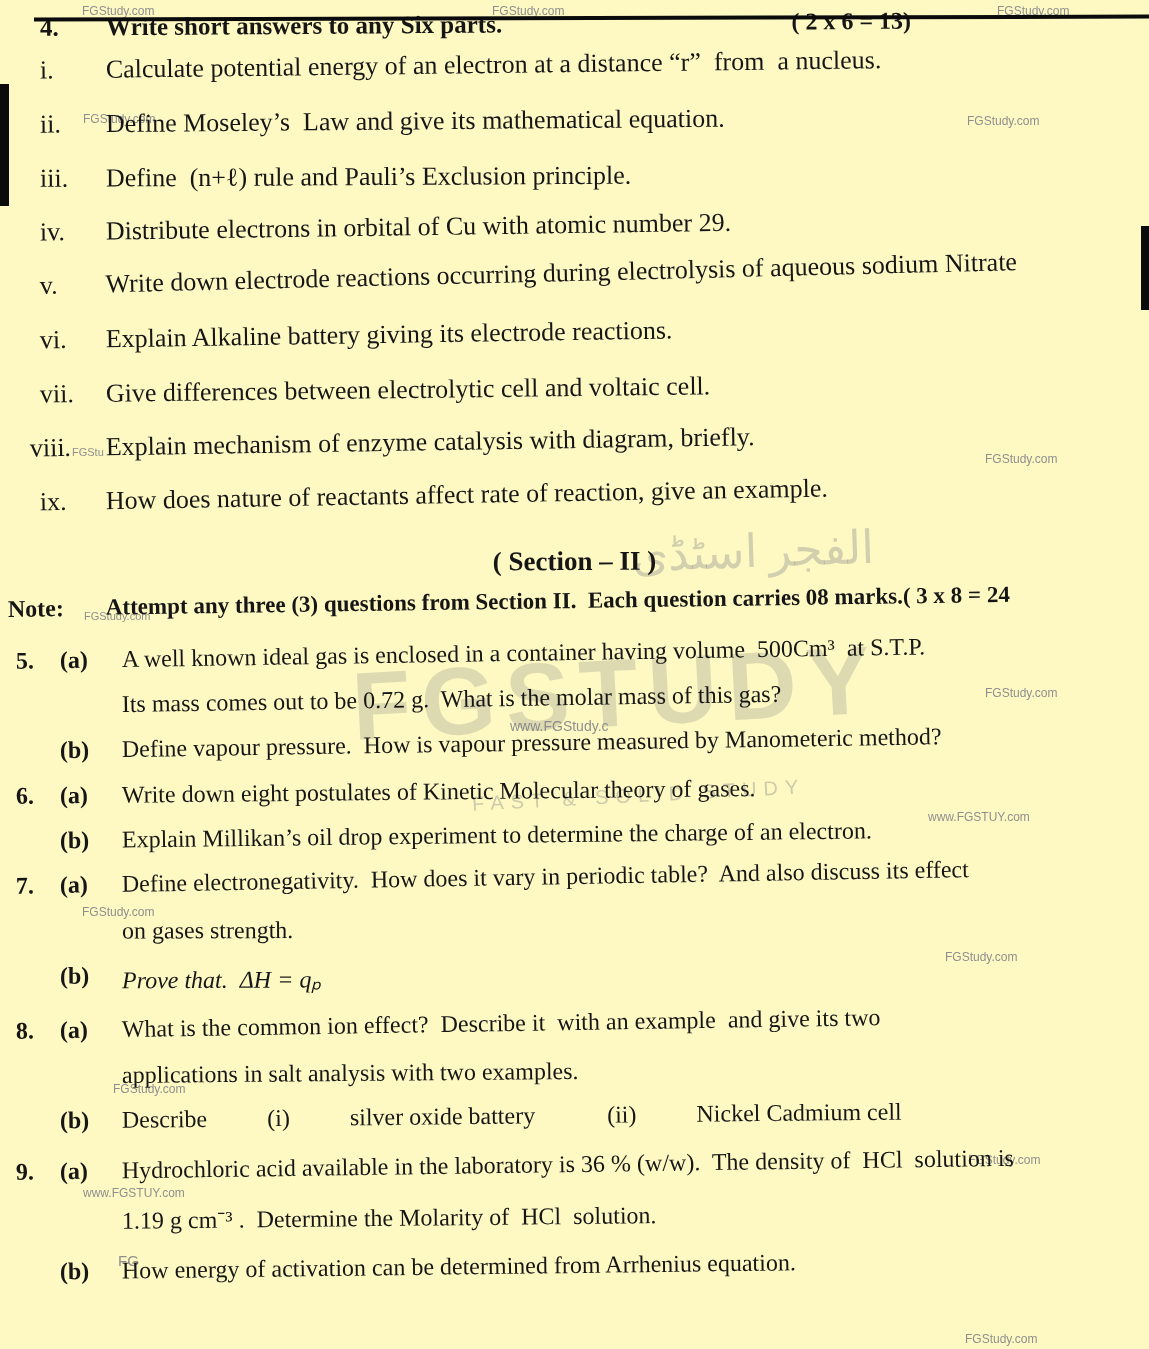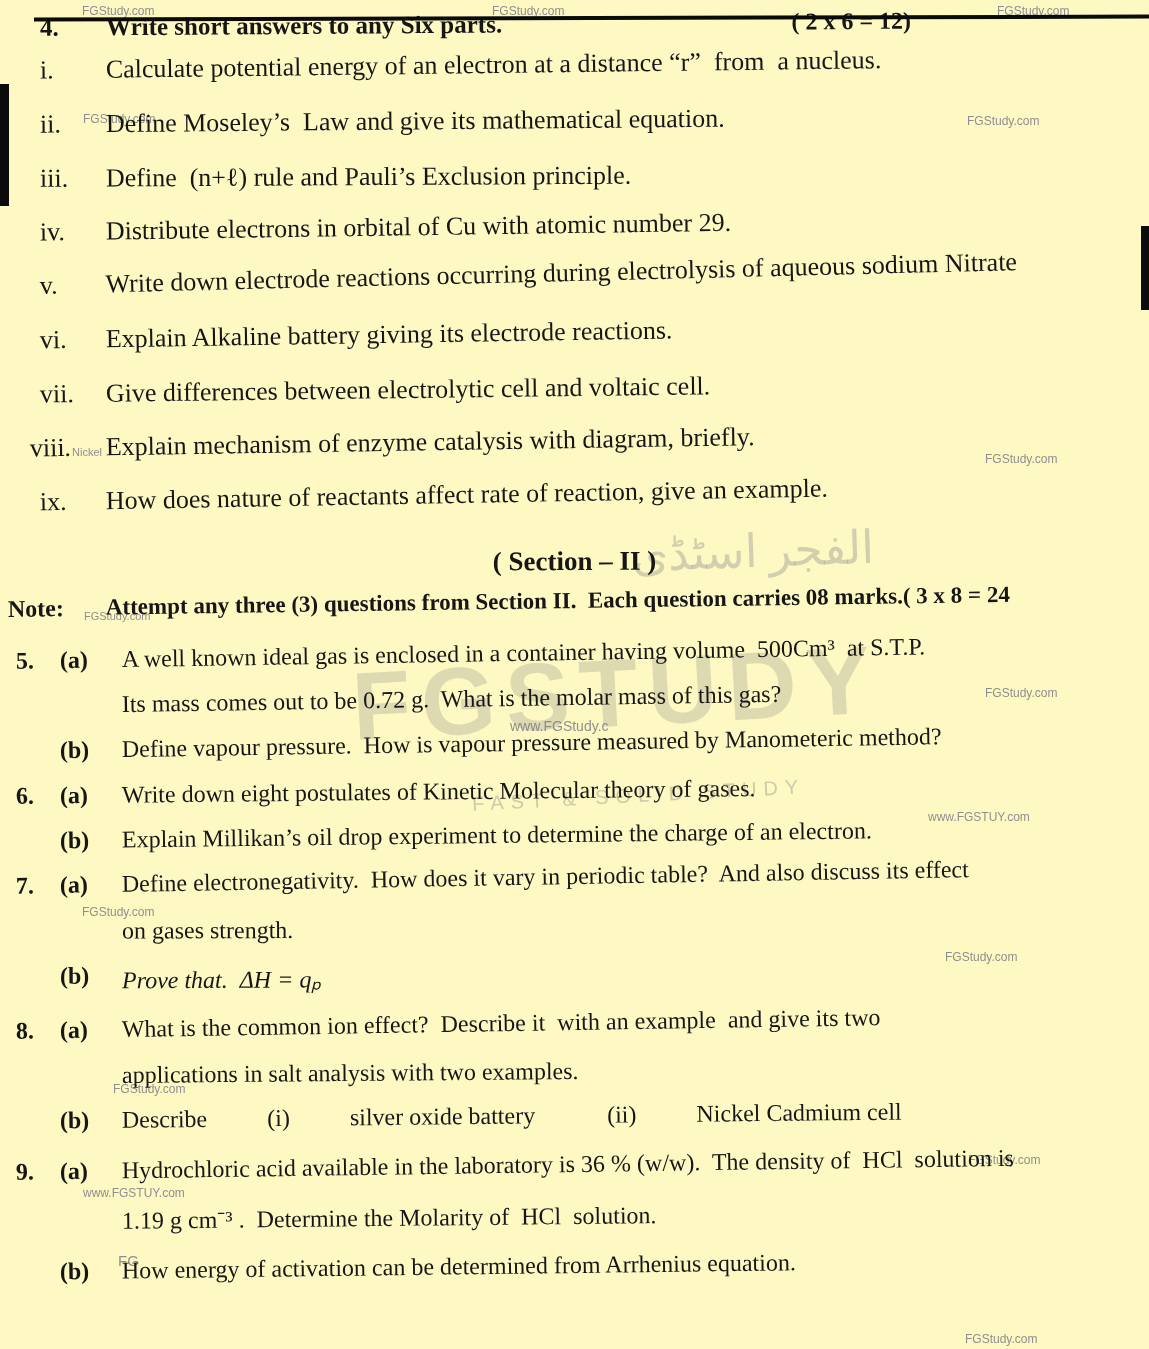--- a/index.html
+++ b/index.html
@@ -48,21 +48,21 @@
 <body>
 
 <div class="page">
 
   <div class="wm-layer">
     <span class="wm" style="left:82px;top:4px;">FGStudy.com</span>
     <span class="wm" style="left:492px;top:4px;">FGStudy.com</span>
     <span class="wm" style="left:997px;top:4px;">FGStudy.com</span>
     <span class="wm" style="left:83px;top:112px;">FGStudy.com</span>
     <span class="wm" style="left:967px;top:114px;">FGStudy.com</span>
-    <span class="wm" style="left:72px;top:446px;font-size:11px;">Nickel</span>
+    <span class="wm" style="left:72px;top:446px;font-size:11px;">FGStu</span>
     <span class="wm" style="left:985px;top:452px;">FGStudy.com</span>
     <span class="wm" style="left:84px;top:610px;font-size:11px;">FGStudy.com</span>
     <span class="wm" style="left:985px;top:686px;">FGStudy.com</span>
     <span class="wm" style="left:510px;top:718px;font-size:14px;">www.FGStudy.c</span>
     <span class="wm" style="left:928px;top:810px;">www.FGSTUY.com</span>
     <span class="wm" style="left:82px;top:905px;">FGStudy.com</span>
     <span class="wm" style="left:945px;top:950px;">FGStudy.com</span>
     <span class="wm" style="left:113px;top:1082px;">FGStudy.com</span>
     <span class="wm" style="left:968px;top:1153px;">FGStudy.com</span>
     <span class="wm" style="left:83px;top:1186px;">www.FGSTUY.com</span>
@@ -75,21 +75,21 @@
 
   <div class="bar bar-top"></div>
   <div class="bar bar-left"></div>
   <div class="bar bar-right"></div>
 
   <div class="content">
 
     <div class="hdr" style="transform:rotate(-0.4deg);">
       <span class="hdr-num t">4.</span>
       <span class="t">Write short answers to any Six parts.</span>
-      <span class="hdr-marks">( 2 x 6 = 12)</span>
+      <span class="hdr-marks">( 2 x 6 = 13)</span>
     </div>
 
     <div class="sq" style="margin-top:8px;transform:rotate(-0.7deg);">
       <span class="sq-num t">i.</span>
       <span class="t">Calculate potential energy of an electron at a distance “r”  from  a nucleus.</span>
     </div>
     <div class="sq" style="transform:rotate(-0.5deg);">
       <span class="sq-num t">ii.</span>
       <span class="t">Define Moseley’s  Law and give its mathematical equation.</span>
     </div>

